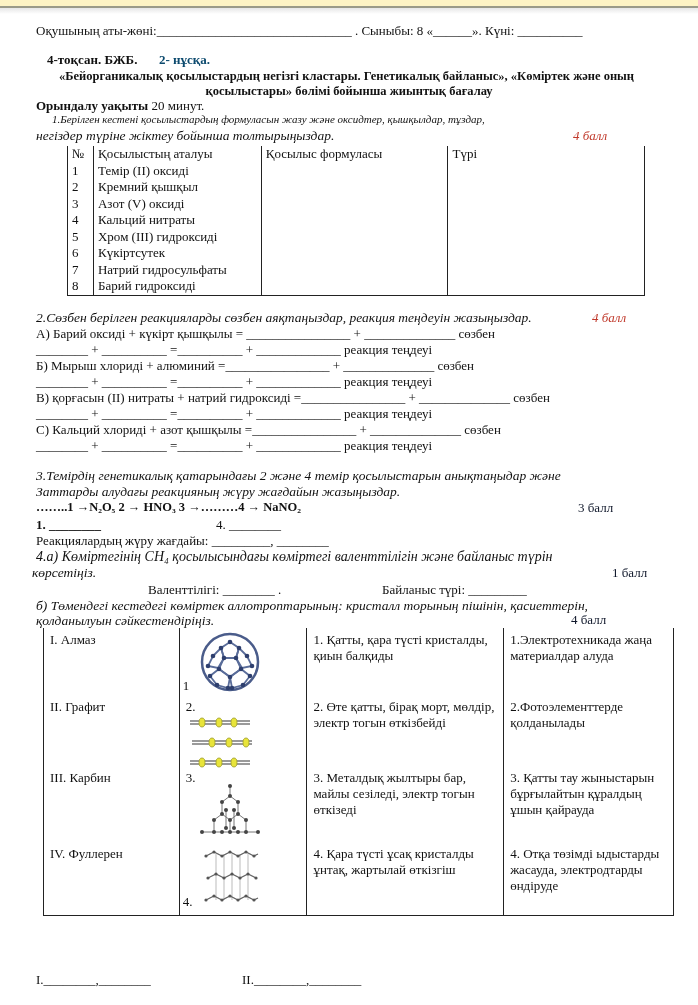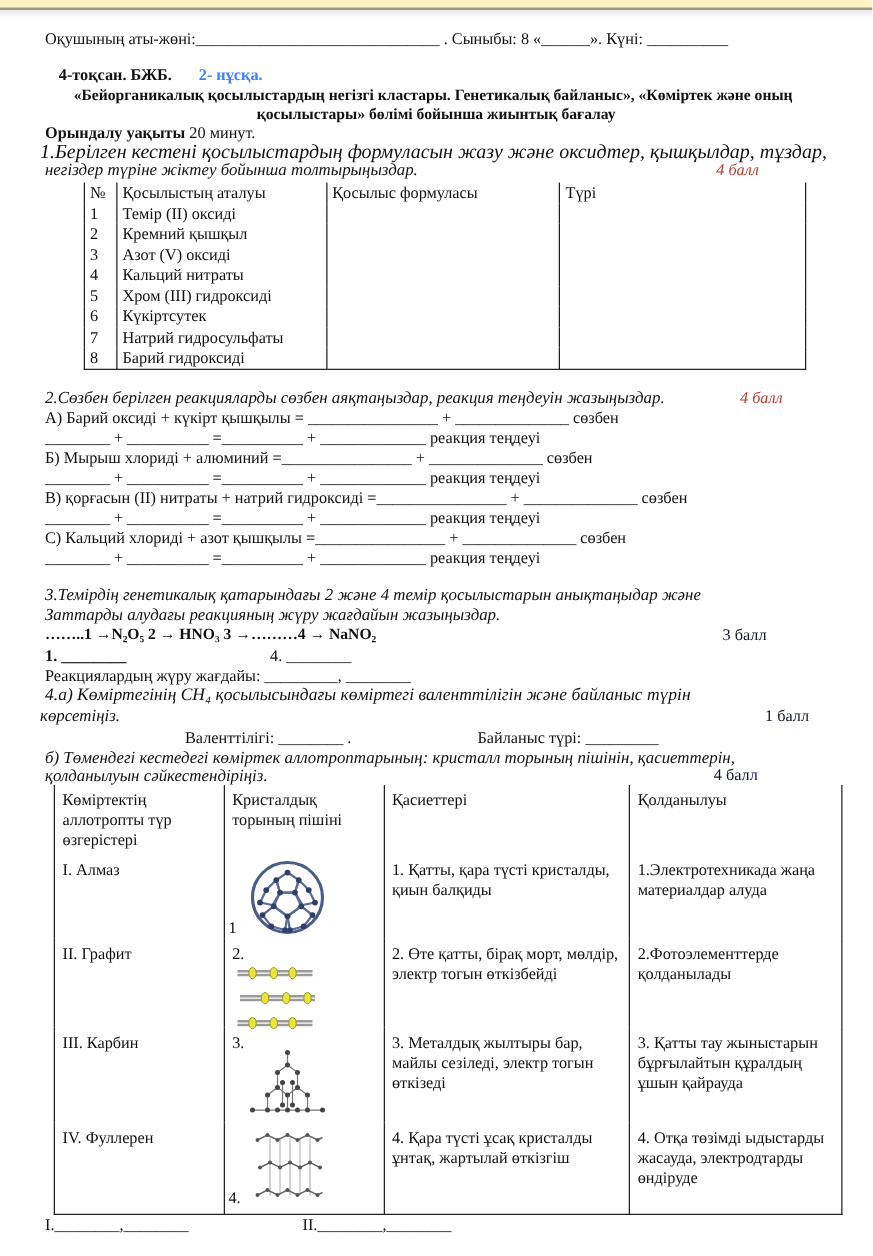--- a/index.html
+++ b/index.html
@@ -3,21 +3,21 @@
 <meta charset="utf-8">
 <style>
   html,body{margin:0;padding:0;}
   body{width:698px;height:1005px;background:#fff;position:relative;overflow:hidden;
        font-family:"Liberation Serif","DejaVu Serif",serif;color:#111;font-size:13px;}
   .topbar{position:absolute;left:0;top:0;width:698px;height:6px;background:#fdf3c4;border-bottom:2px solid #9a9a88;}
   .topshade{position:absolute;left:0;top:8px;width:698px;height:6px;background:linear-gradient(#e6e6e6,#fff);}
   .abs{position:absolute;white-space:nowrap;}
   .b{font-weight:bold;}
   .i{font-style:italic;}
-  .red{color:#3b82f6;}
+  .red{color:#0c4a6e;}
   .pts{color:#c0392b;font-style:italic;}
   .pts2{color:#0f172a;}
   .center{text-align:center;}
   table{border-collapse:collapse;position:absolute;}
   .t1 td{border-left:1px solid #222;border-right:1px solid #222;padding:0 4px;height:16.5px;line-height:16px;font-size:13px;vertical-align:top;}
   .t1 tr:last-child td{border-bottom:1.5px solid #222;}
   .t2{border:1.5px solid #222;}
   .t2 td{border-left:1.5px solid #222;border-right:1.5px solid #222;padding:4px 6px;vertical-align:top;font-size:13px;line-height:16px;position:relative;}
   .t2 tr.last td{border-bottom:1.5px solid #222;margin-top:40px;}
   .num{position:absolute;font-size:13px;}
@@ -28,21 +28,21 @@
 <div class="topbar"></div>
 <div class="topshade"></div>
 
 <div class="abs" style="left:36px;top:23px;font-size:13px;">Оқушының аты-жөні:______________________________ . Сыныбы: 8 «______». Күні: __________</div>
 <div class="abs b" style="left:47px;top:52px;">4-тоқсан. БЖБ.</div>
 <div class="abs b red" style="left:159px;top:52px;">2- нұсқа.</div>
 <div class="abs b center" style="left:0;width:693px;top:69px;font-size:12.5px;">«Бейорганикалық қосылыстардың негізгі кластары. Генетикалық байланыс», «Көміртек және оның</div>
 <div class="abs b center" style="left:0;width:698px;top:84px;font-size:12.5px;">қосылыстары»  бөлімі бойынша жиынтық бағалау</div>
 <div class="abs" style="left:36px;top:98px;"><span class="b">Орындалу уақыты</span><span> 20 минут.</span></div>
 
-<div class="abs i" style="left:32px;top:113px;font-size:16px;">1.Берілген кестені  қосылыстардың формуласын жазу  және   оксидтер, қышқылдар, тұздар,</div>
+<div class="abs i" style="left:52px;top:113px;font-size:11px;">1.Берілген кестені  қосылыстардың формуласын жазу  және   оксидтер, қышқылдар, тұздар,</div>
 <div class="abs i" style="left:36px;top:128px;font-size:13.5px;">негіздер түріне  жіктеу бойынша толтырыңыздар.</div>
 <div class="abs pts" style="left:573px;top:128px;">4 балл</div>
 
 <table class="t1" style="left:67px;top:146px;width:578px;">
   <colgroup>
       <col style="width:26px">
       <col style="width:168px">
       <col style="width:187px">
       <col style="width:197px">
     </colgroup>
@@ -134,26 +134,20 @@
 <div class="abs pts2" style="left:571px;top:612px;">4 балл</div>
 
 <table class="t2" style="left:43px;top:628px;width:631px;border-top:none;">
   <colgroup>
       <col style="width:136px">
       <col style="width:128px">
       <col style="width:197px">
       <col style="width:170px">
     </colgroup>
   <tbody>
-      <tr style="height:48px;">
-    <td>Көміртектің аллотропты түр өзгерістері</td>
-    <td>Кристалдық торының пішіні</td>
-    <td>Қасиеттері</td>
-    <td>Қолданылуы</td>
-  </tr>
   <tr style="height:67px;">
     <td> І. Алмаз</td>
     <td>
       <svg width="70" height="64" viewBox="0 0 70 64" style="position:absolute;left:15px;top:2px;">
         <circle cx="35" cy="32" r="28" fill="none" stroke="#4a5c8a" stroke-width="2.5"></circle>
         <g fill="none" stroke="#5a6d9a" stroke-width="1.8">
           <polygon points="35,12 44,18 41,28 29,28 26,18"></polygon>
           <polygon points="18,26 26,18 29,28 23,38 13,36"></polygon>
           <polygon points="52,26 44,18 41,28 47,38 57,36"></polygon>
           <polygon points="29,28 41,28 46,39 35,47 24,39"></polygon>

